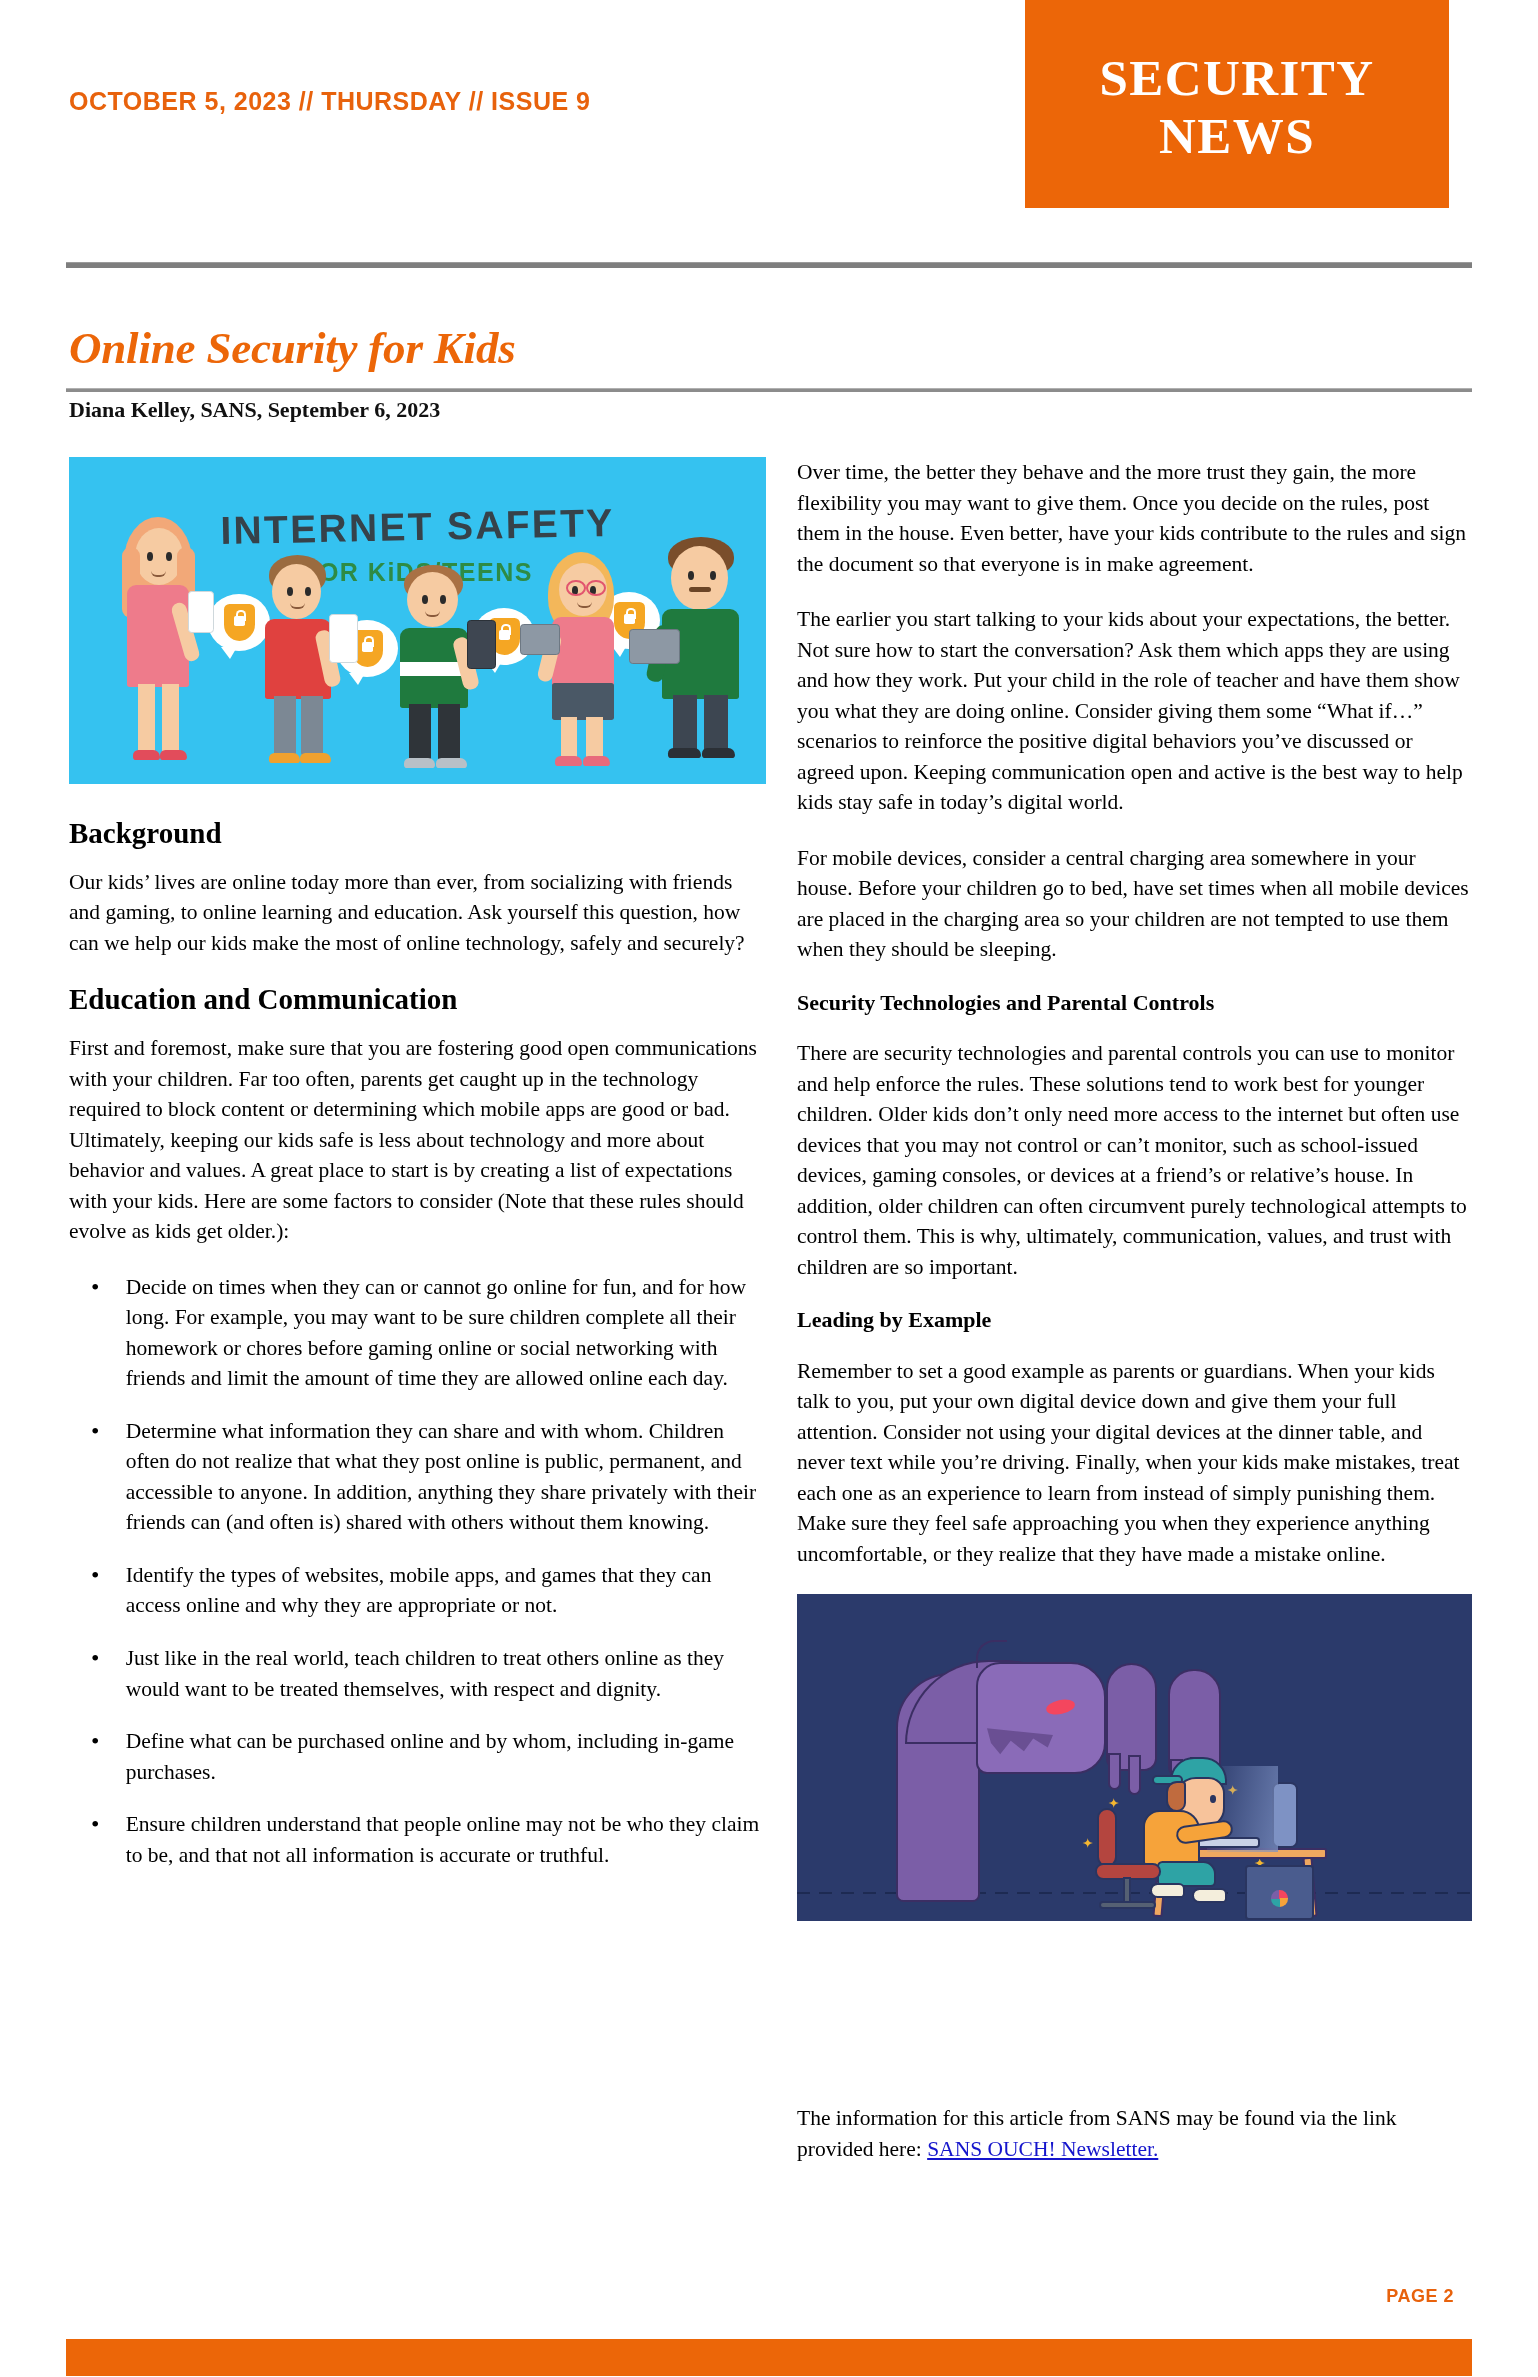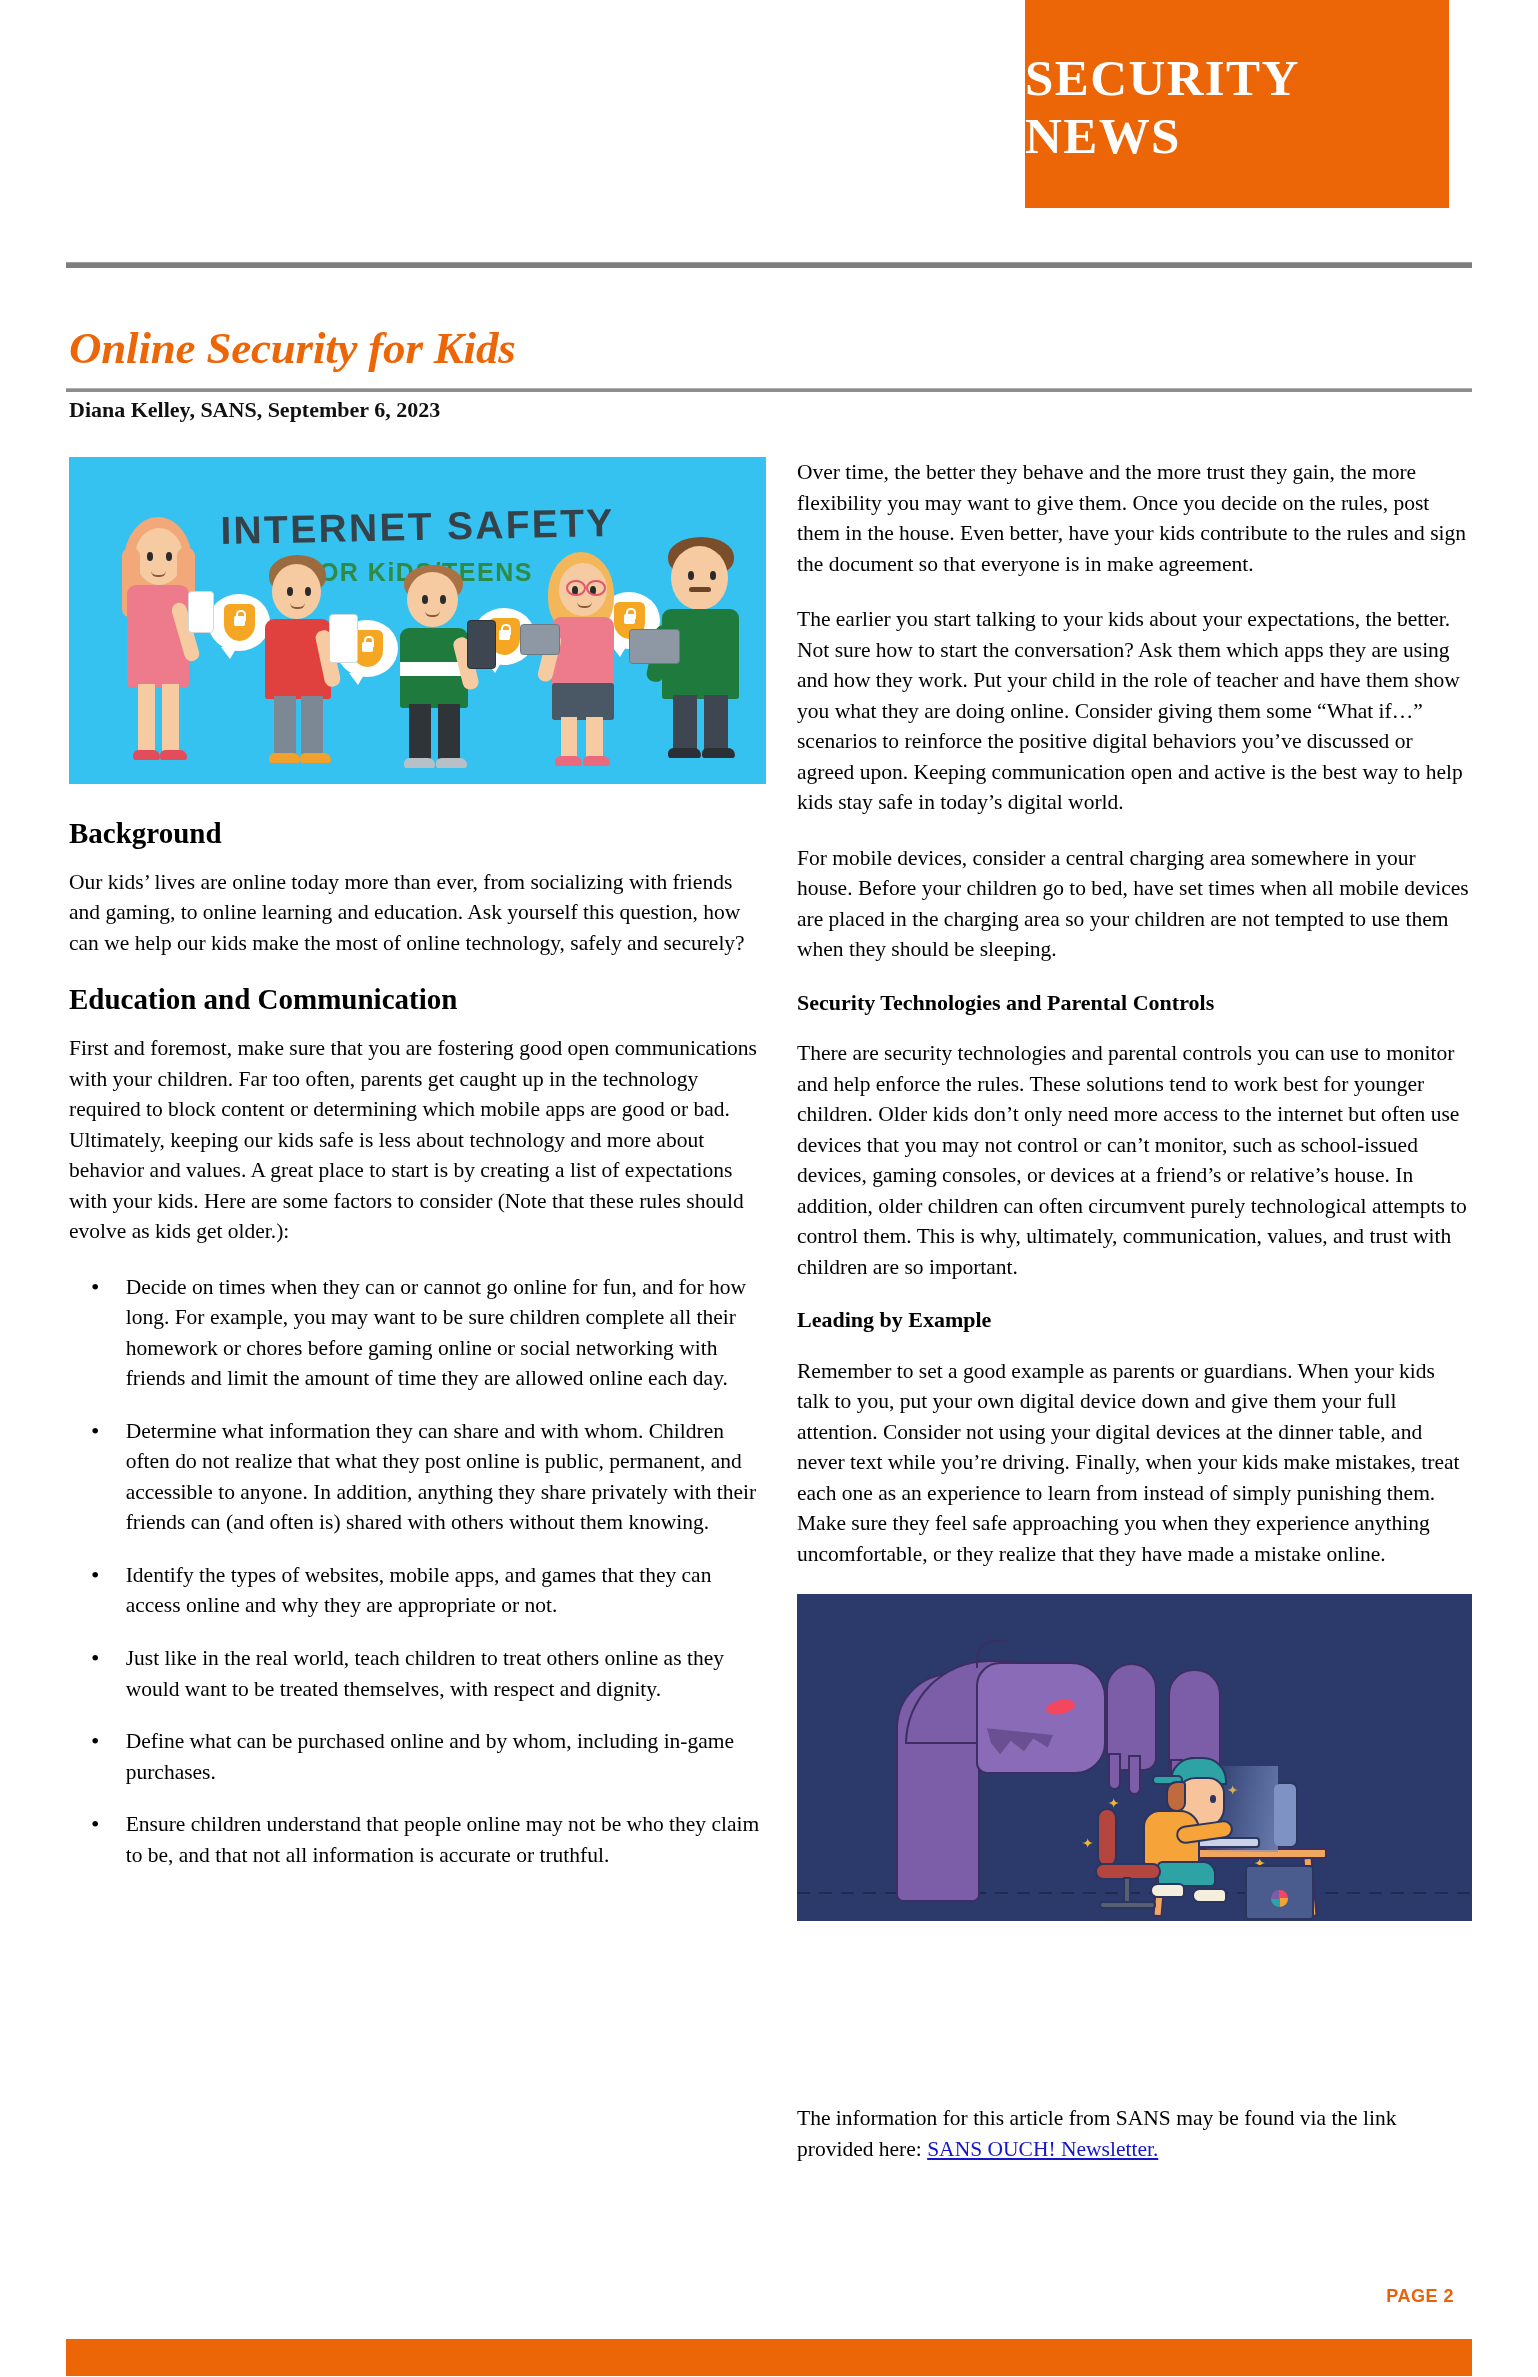--- a/index.html
+++ b/index.html
@@ -18,21 +18,21 @@
     position:absolute; left:69px; top:87px;
     font-family:"Liberation Sans", sans-serif;
     font-weight:700; font-size:25px; letter-spacing:0.5px;
     color:#E8620C; white-space:nowrap;
   }
   #brand-block {
     position:absolute; left:1025px; top:0px;
     width:424px; height:208px;
     background:#EC6608;
     display:flex; flex-direction:column;
-    align-items:flex-start; justify-content:center;
+    align-items:center; justify-content:center;
     padding-top:5.5px;
   }
   .brand-line {
     color:#ffffff;
     font-family:"Liberation Serif", serif;
     font-weight:700; font-size:51px;
     letter-spacing:1.4px; line-height:1.14;
     text-align:center;
   }
 
@@ -180,20 +180,21 @@
   }
   #footer-bar {
     position:absolute; left:66px; top:2339px;
     width:1406px; height:37px; background:#EC6608;
   }
 </style>
 </head>
 <body>
 
 <div id="masthead">
+  <div id="issue-line">OCTOBER 5, 2023  //  THURSDAY  //  ISSUE 9</div>
   <div id="brand-block">
     <div class="brand-line">SECURITY</div>
     <div class="brand-line">NEWS</div>
   </div>
 </div>
 <div id="masthead-rule"></div>
 
 <div id="article-title">Online Security for Kids</div>
 <div id="title-rule"></div>
 <div id="byline">Diana Kelley, SANS, September 6, 2023</div>

